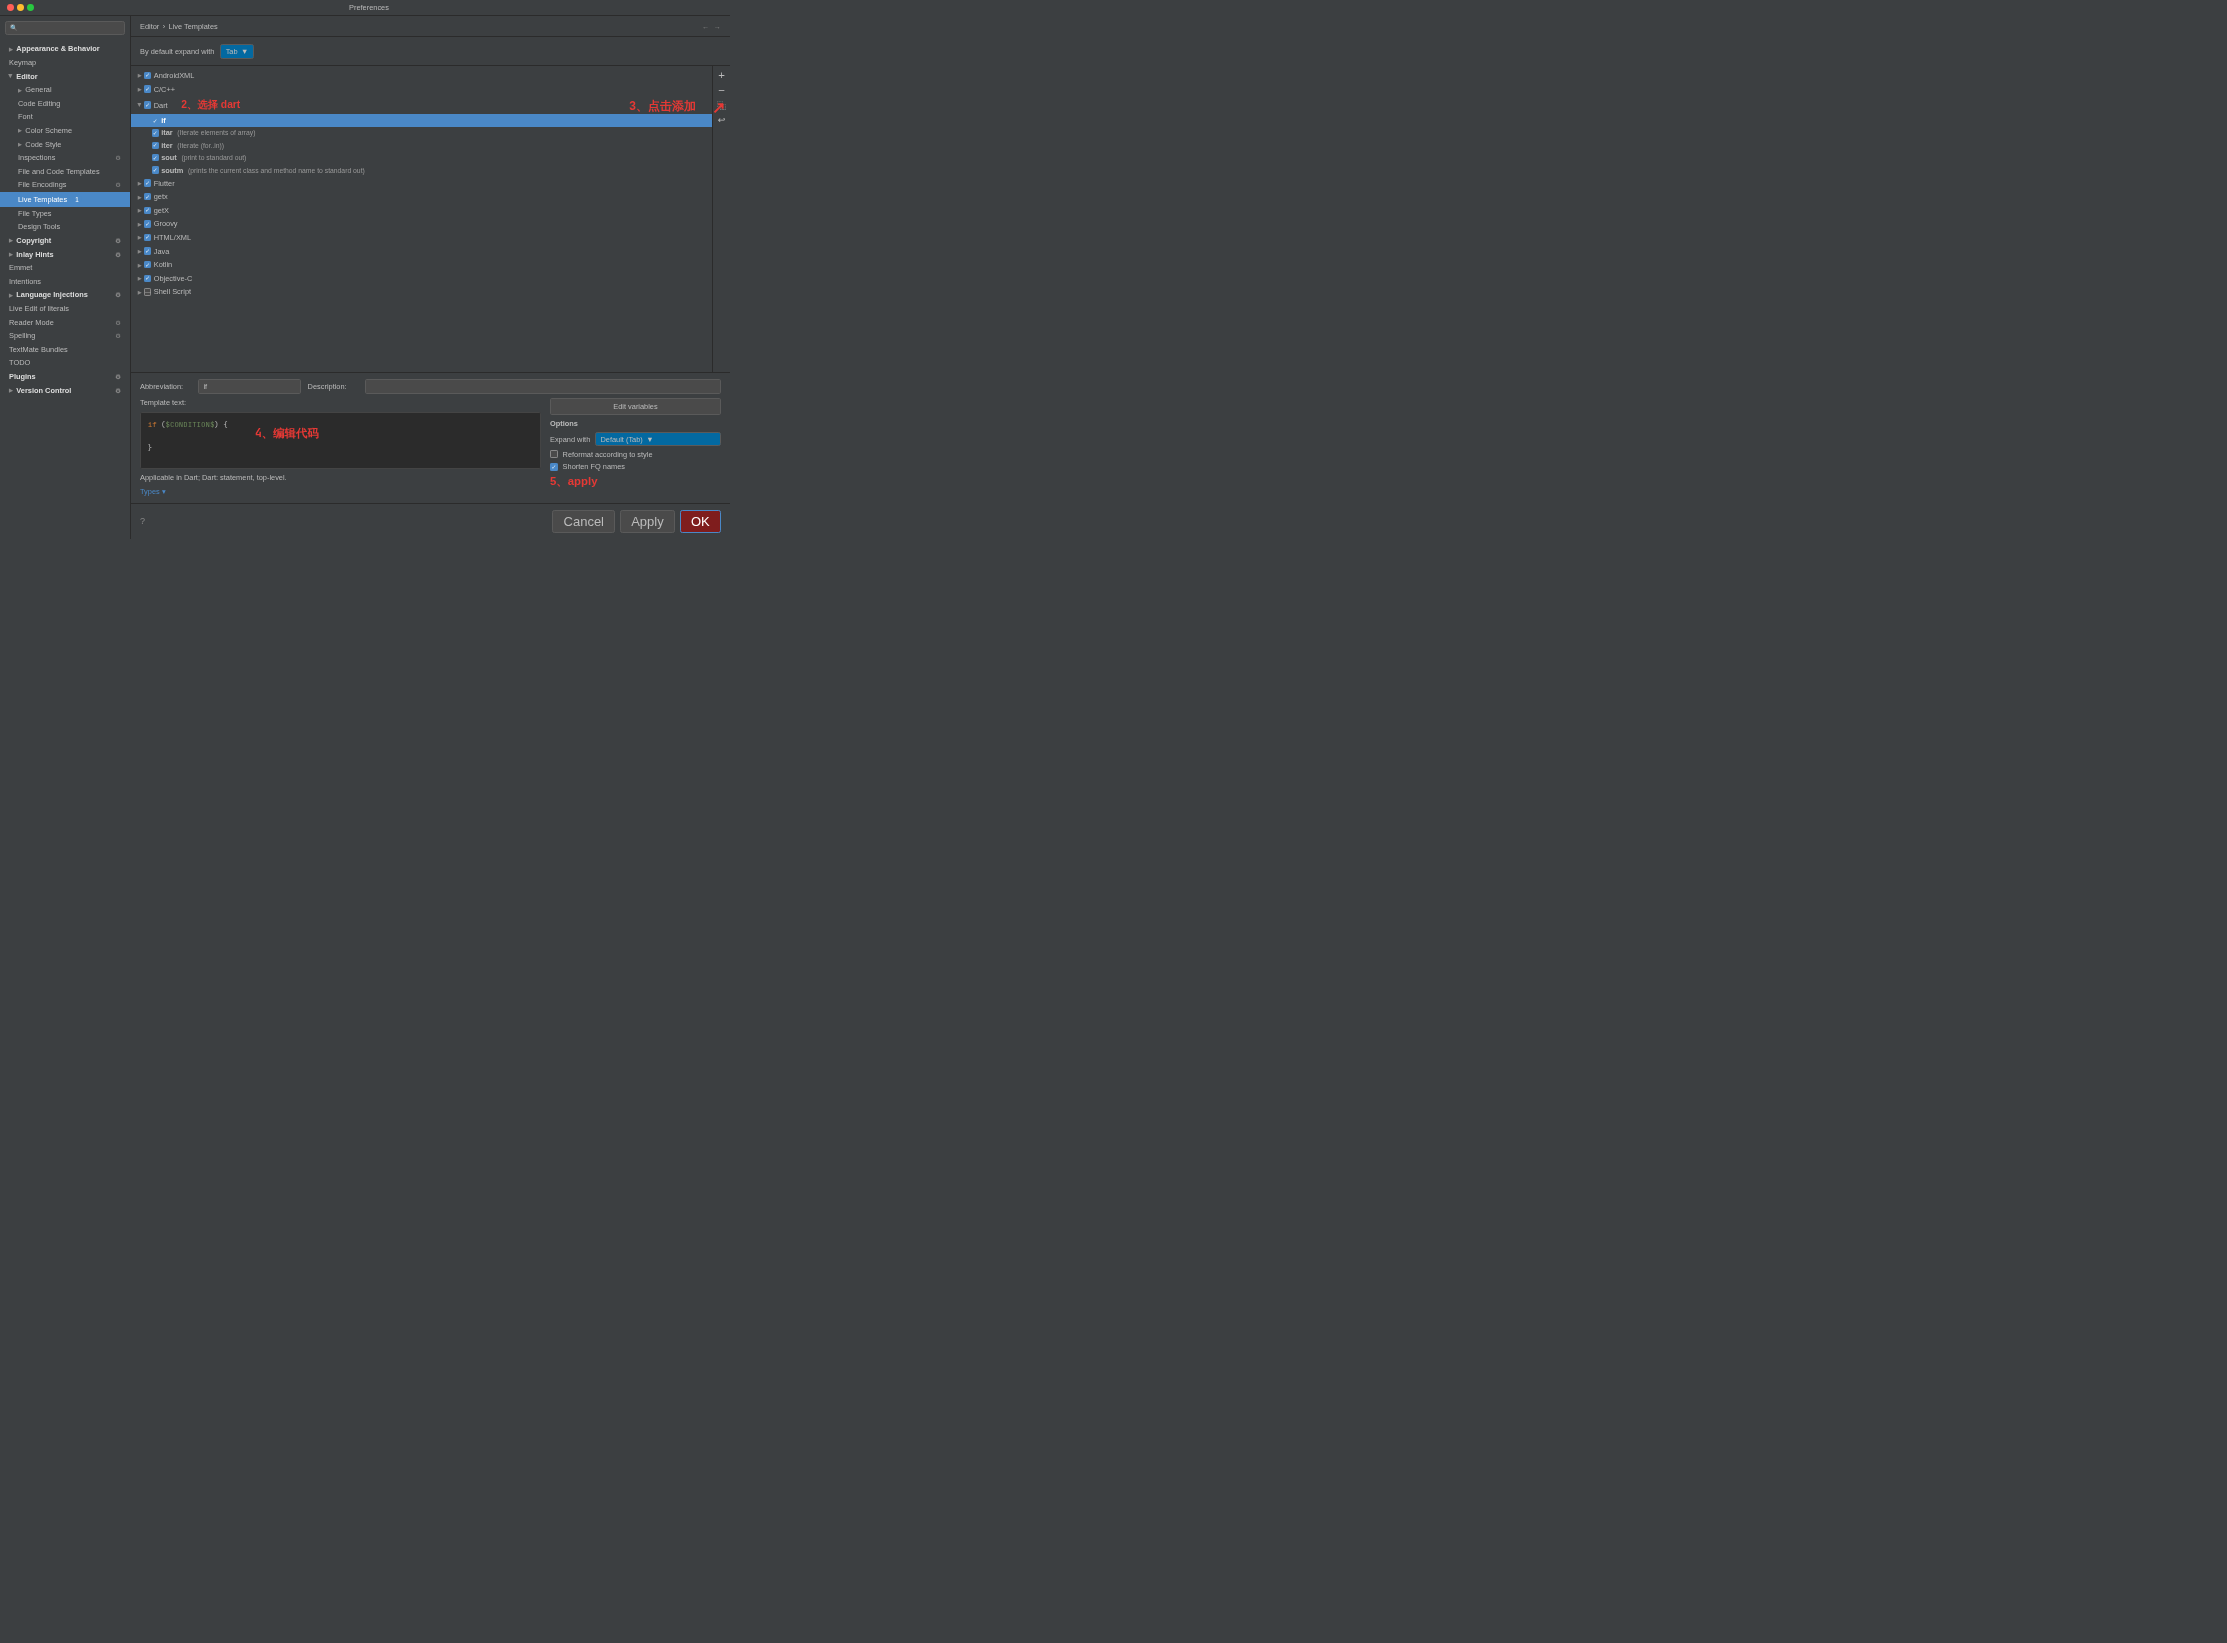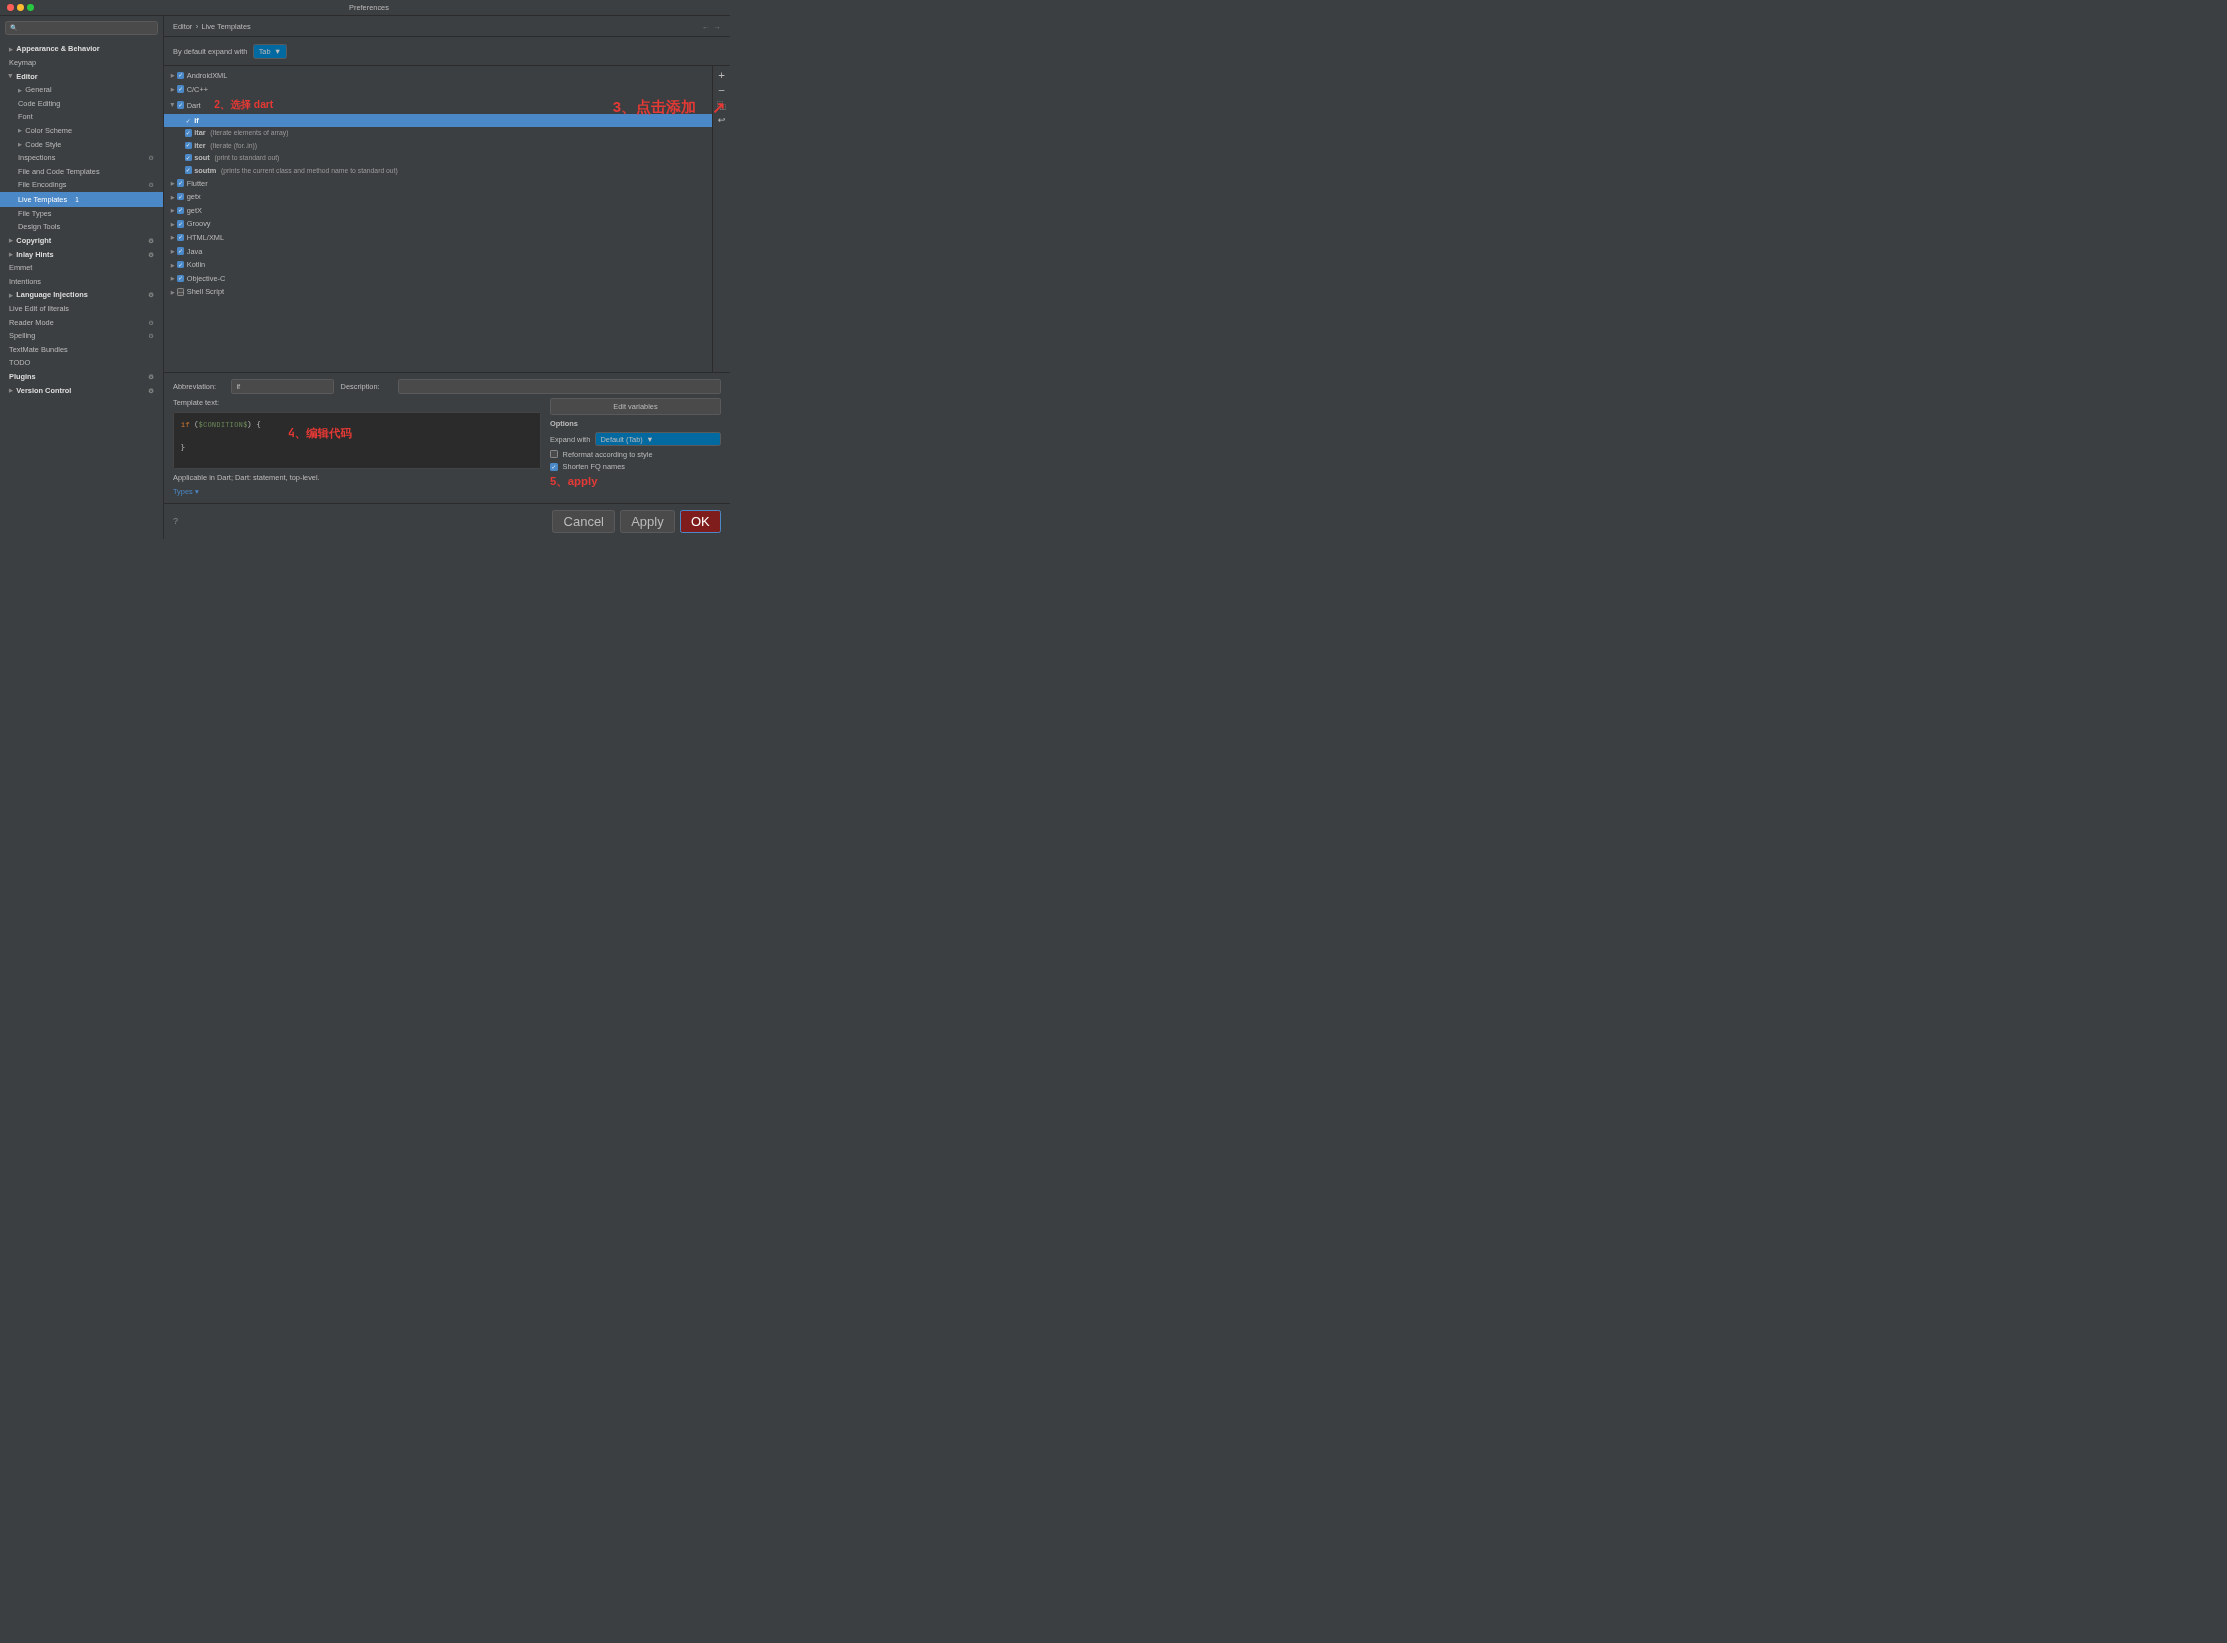--- a/index.html
+++ b/index.html
@@ -46,21 +46,21 @@
 
     
     .main-layout {
       display: flex;
       flex: 1;
       overflow: hidden;
     }
 
     
     .sidebar {
-      width: 164px;
+      width: 131px;
       background: #3c3f41;
       border-right: 0.6px solid #2b2b2b;
       display: flex;
       flex-direction: column;
       overflow: hidden;
     }
     .search-box {
       margin: 4.6px;
       background: #4a4a4a;
       border: 0.6px solid #5a5a5a;
@@ -648,21 +648,21 @@
 
       <div class="action-buttons">
         <button class="action-btn" style="font-size:11.4px;color:#bbbbbb;">+</button>
         <button class="action-btn" style="font-size:11.4px;color:#bbbbbb;">−</button>
         <button class="action-btn" style="font-size:9px;">⿻</button>
         <button class="action-btn" style="font-size:9px;">↩</button>
       </div>
     </div>
 
     <div style="position:relative; height:0; overflow:visible;">
-      <div style="position:absolute;top:-274px;right:34px;color:#e53935;font-size:15px;font-weight:bold;pointer-events:none;white-space:nowrap;">3、点击添加</div>
+      <div style="position:absolute;top:-274px;right:34px;color:#e53935;font-size:12px;font-weight:bold;pointer-events:none;white-space:nowrap;">3、点击添加</div>
       <div style="position:absolute;top:-274px;right:4.6px;color:#e53935;font-size:16px;font-weight:bold;pointer-events:none;">↗</div>
     </div>
 
     <div class="bottom-panel">
 
       <div class="field-row">
         <span class="field-label">Abbreviation:</span>
         <input class="field-input" type="text" value="if" style="">
         <span class="field-label">Description:</span>
         <input class="field-input-wide" type="text" value="" style="">

